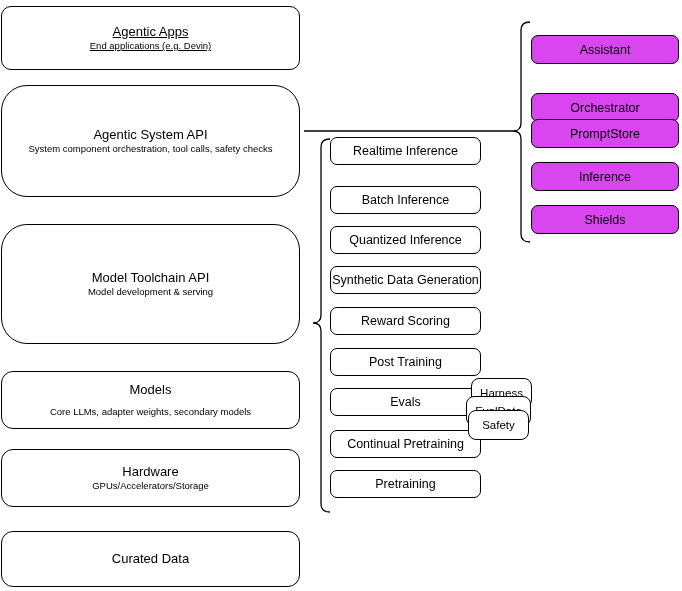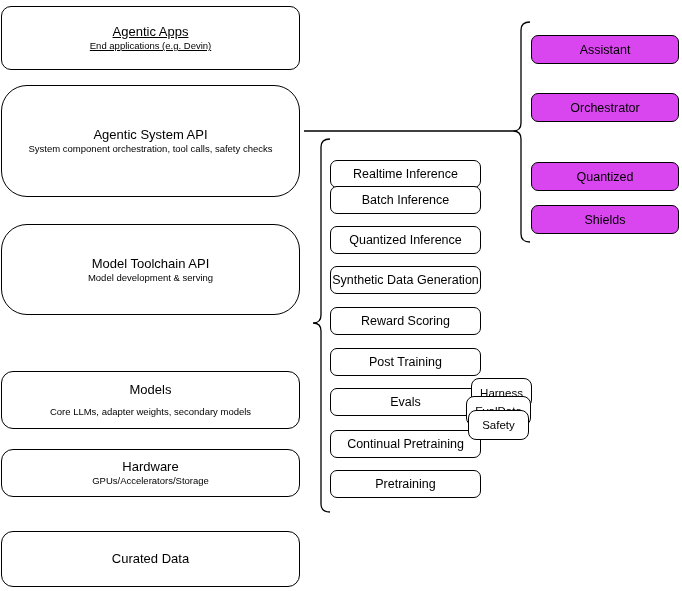--- a/index.html
+++ b/index.html
@@ -104,40 +104,40 @@
   <div class="lbox r-sm" style="top:6px; height:64px;text-decoration:underline;">
     <div class="t">Agentic Apps</div>
     <div class="s">End applications (e.g. Devin)</div>
   </div>
 
   <div class="lbox r-lg" style="top:85px; height:112px;">
     <div class="t">Agentic System API</div>
     <div class="s">System component orchestration, tool calls, safety checks</div>
   </div>
 
-  <div class="lbox r-lg" style="top:224px; height:91px;">
+  <div class="lbox r-lg" style="top:224px; height:120px;">
     <div class="t">Model Toolchain API</div>
     <div class="s">Model development &amp; serving</div>
   </div>
 
   <div class="lbox r-md" style="top:371px; height:58px;gap:8px;">
     <div class="t">Models</div>
     <div class="s">Core LLMs, adapter weights, secondary models</div>
   </div>
 
-  <div class="lbox r-md" style="top:449px; height:48px;">
+  <div class="lbox r-md" style="top:449px; height:58px;">
     <div class="t">Hardware</div>
     <div class="s">GPUs/Accelerators/Storage</div>
   </div>
 
   <div class="lbox r-md" style="top:531px; height:56px;">
     <div class="t">Curated Data</div>
   </div>
 
-  <div class="mbox" style="top:160px;">
+  <div class="mbox" style="top:137px;">
     <span>Realtime Inference</span>
   </div>
   <div class="mbox" style="top:186px;">
     <span>Batch Inference</span>
   </div>
   <div class="mbox" style="top:226px;">
     <span>Quantized Inference</span>
   </div>
   <div class="mbox" style="top:266px;">
     <span>Synthetic Data Generation</span>
@@ -167,20 +167,23 @@
   <div class="badge" style="left:468px; top:410px; width:61px;">
     <span>Safety</span>
   </div>
 
   <div class="rbox" style="top:35px;">
     <span>Assistant</span>
   </div>
   <div class="rbox" style="top:77px;margin-top:16px;">
     <span>Orchestrator</span>
   </div>
+  <div class="rbox" style="top:119px;">
+    <span>PromptStore</span>
+  </div>
   <div class="rbox" style="top:162px;">
-    <span>Quantized</span>
+    <span>Inference</span>
   </div>
   <div class="rbox" style="top:205px;">
     <span>Shields</span>
   </div>
 
 </div>
 
 </body></html>

